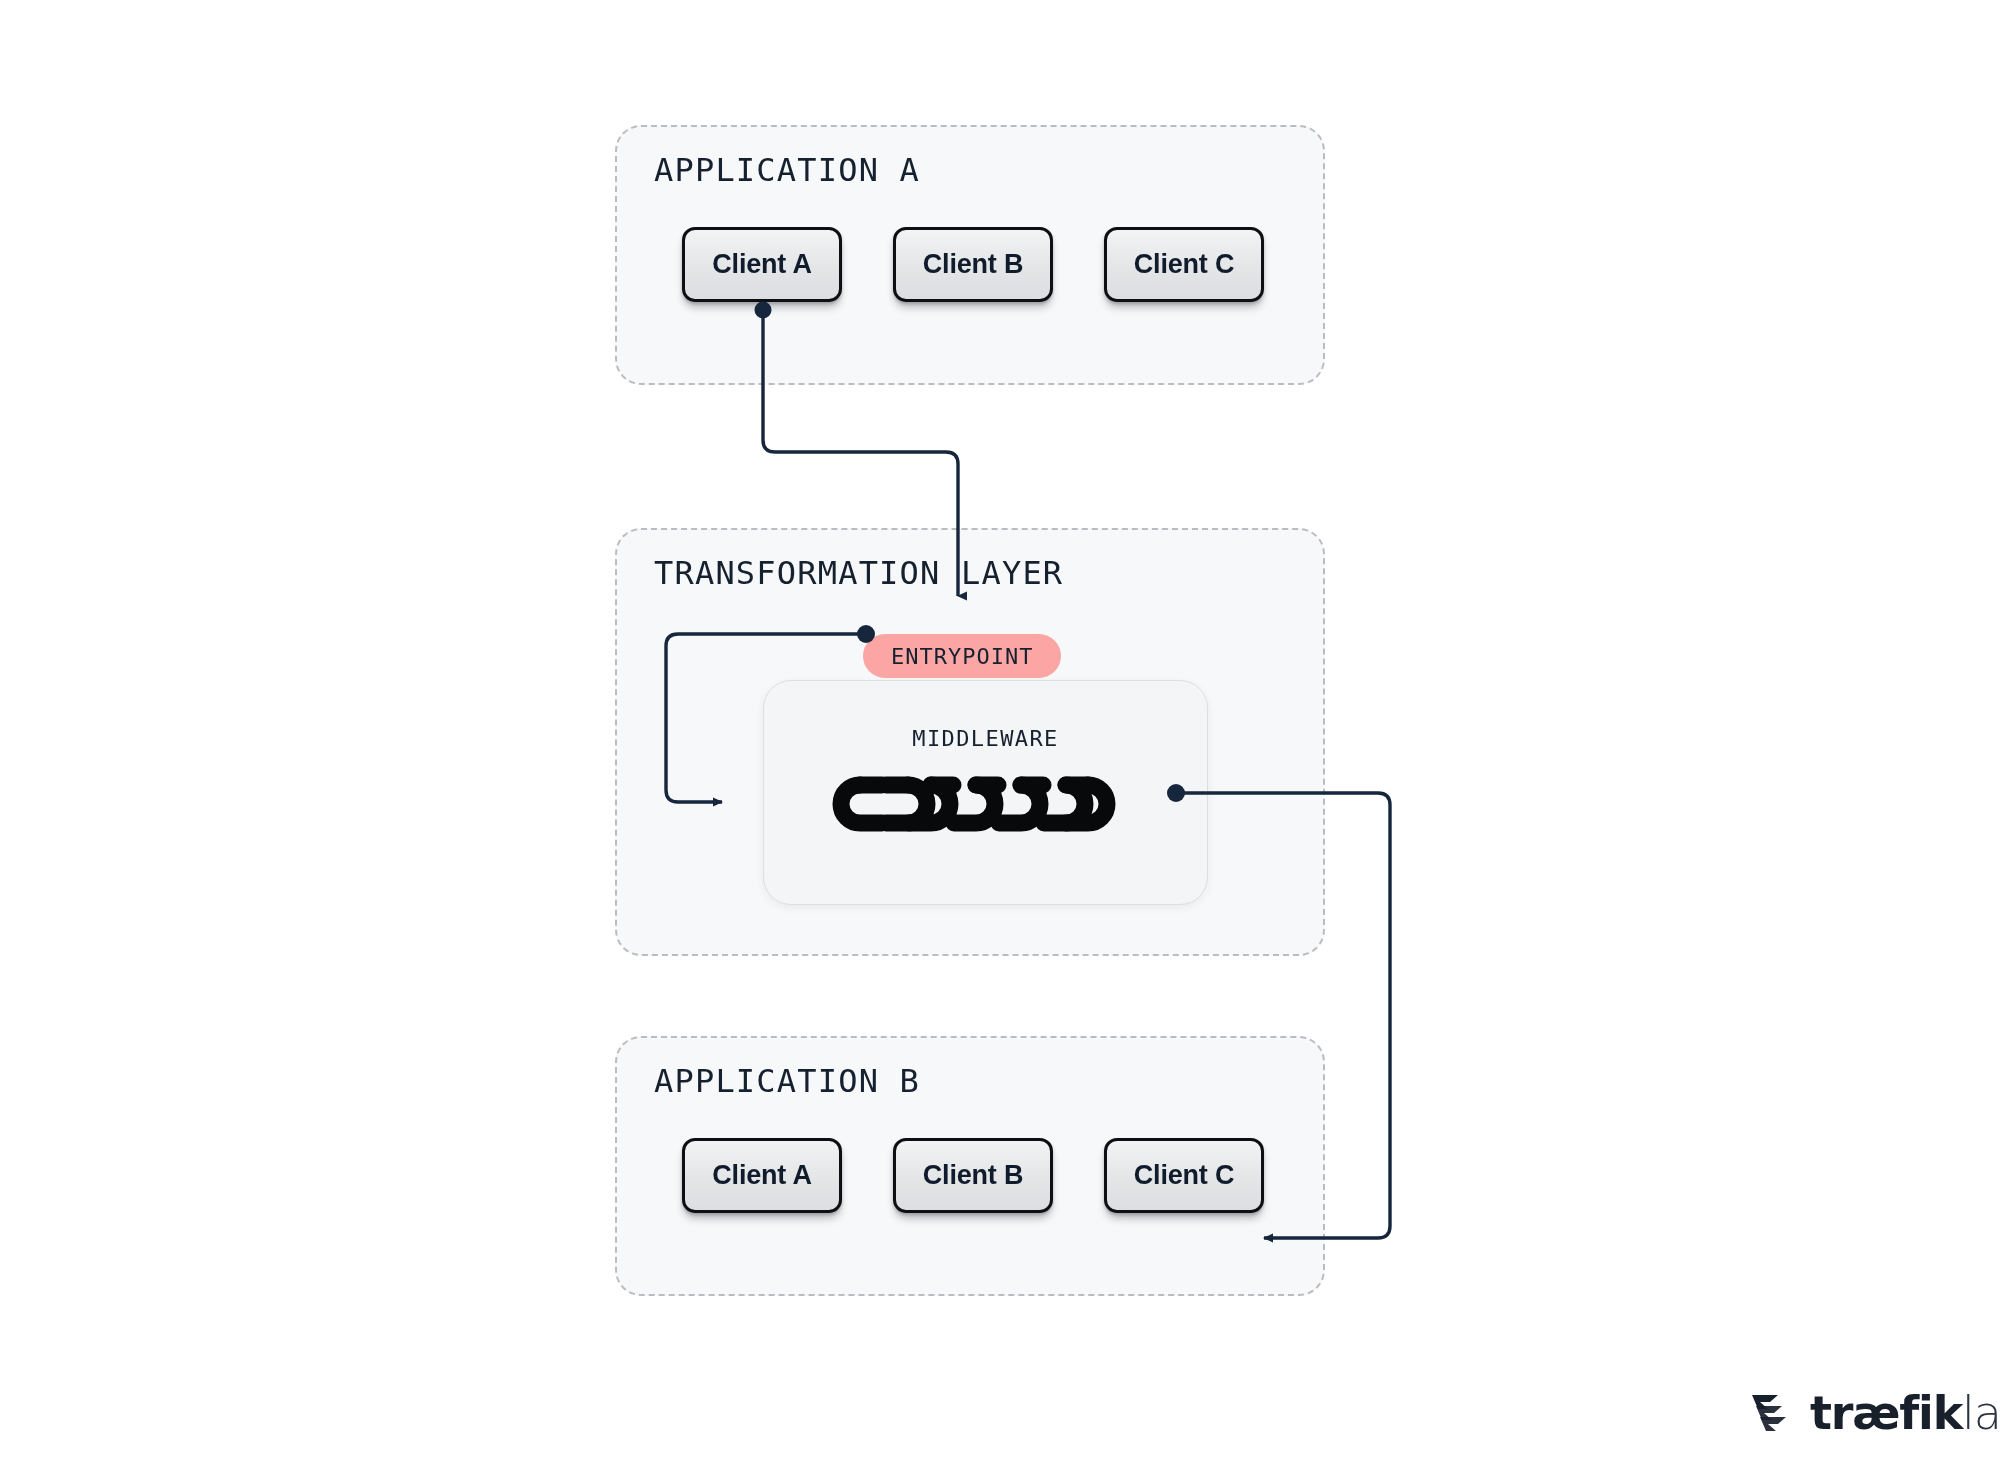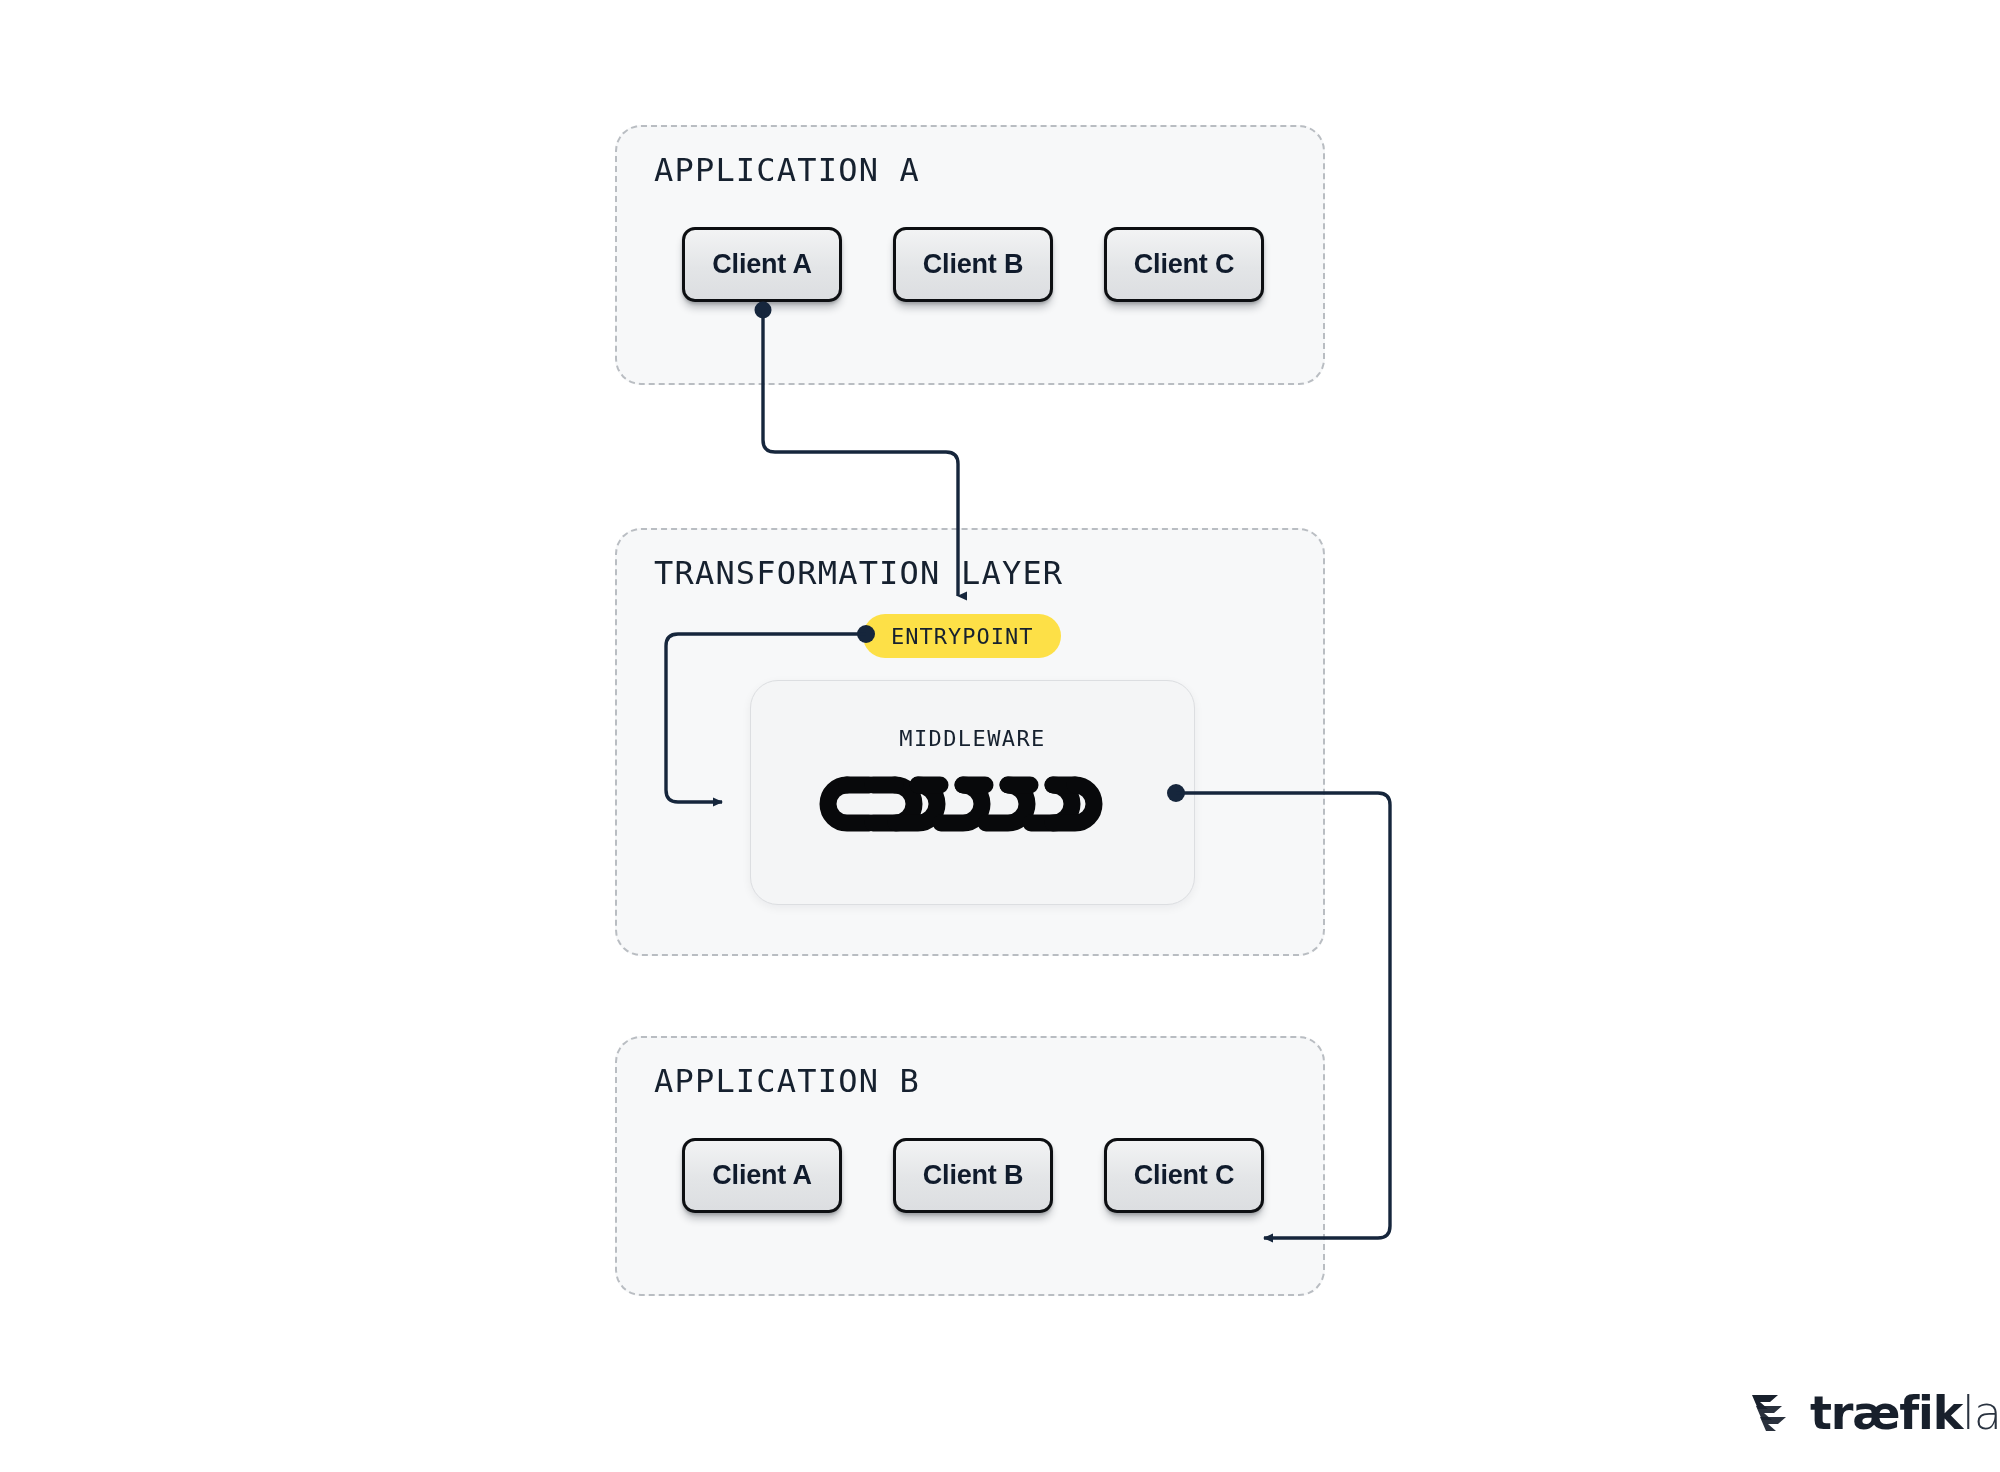--- a/index.html
+++ b/index.html
@@ -57,30 +57,31 @@
     letter-spacing: -0.2px;
     cursor: pointer;
   }
 
   
   .entrypoint-pill {
     position: absolute;
     height: 44px;
     padding: 0 28px;
     border-radius: 22px;
-    background: #fde047;
+    background: #fca5a5;
     display: flex;
     align-items: center;
     justify-content: center;
     font-family: "DejaVu Sans Mono", "Liberation Mono", monospace;
     font-size: 22px;
     letter-spacing: 1px;
     color: #16212f;
     white-space: nowrap;
     cursor: pointer;
+    margin-top: 20px;
   }
 
   
   .middleware-card {
     position: absolute;
     background: #f4f5f6;
     border: 1.5px solid #dcdee1;
     border-radius: 28px;
     box-shadow: 0 3px 10px rgba(20,25,35,0.06);
   }
@@ -142,21 +143,21 @@
     </div>
   </div>
 
   <div class="group-card" style="left:615px; top:528px; width:710px; height:428px;">
     <div class="group-label">TRANSFORMATION LAYER</div>
 
     <div class="entrypoint-pill" style="left:246px; top:84px;">
       <span>ENTRYPOINT</span>
     </div>
 
-    <div class="middleware-card" style="left:133px; top:150px; width:445px; height:225px;">
+    <div class="middleware-card" style="left:146px; top:150px; width:445px; height:225px;">
       <div class="middleware-label">MIDDLEWARE</div>
       <div class="chain-wrap">
         <svg width="340" height="62" viewBox="0 0 340 62" fill="none" xmlns="http://www.w3.org/2000/svg" aria-hidden="true">
           <g stroke="#08090b" stroke-width="17" stroke-linecap="round" fill="none">
 
             <path d="M 44 12 A 19 19 0 0 0 44 50 L 66 50"></path>
             <path d="M 44 12 L 66 12"></path>
 
             <path d="M 70 12 A 19 19 0 0 1 70 50 L 48 50" transform="translate(22,0)"></path>
             <path d="M 92 12 L 70 12" transform="translate(0,0)"></path>

